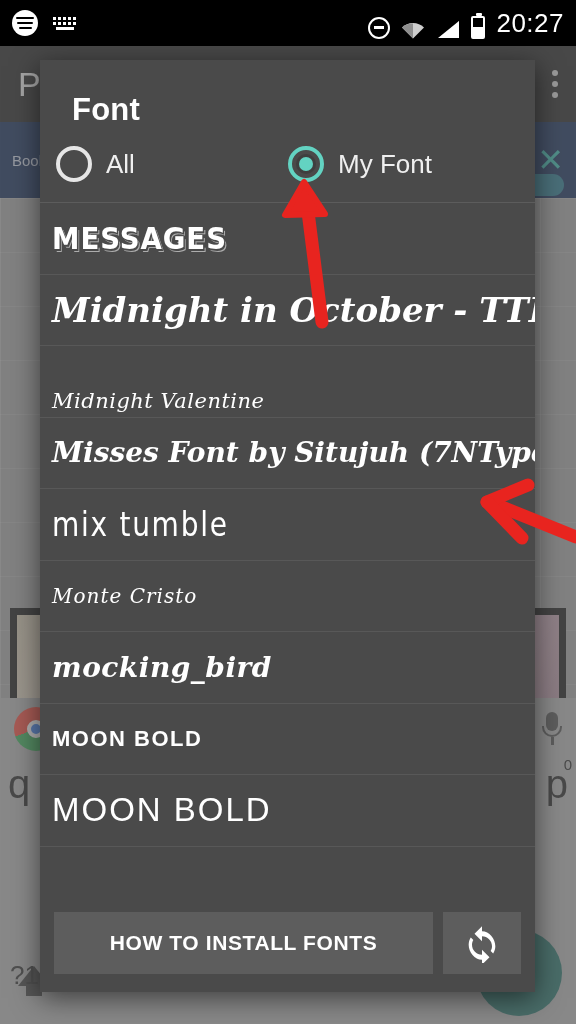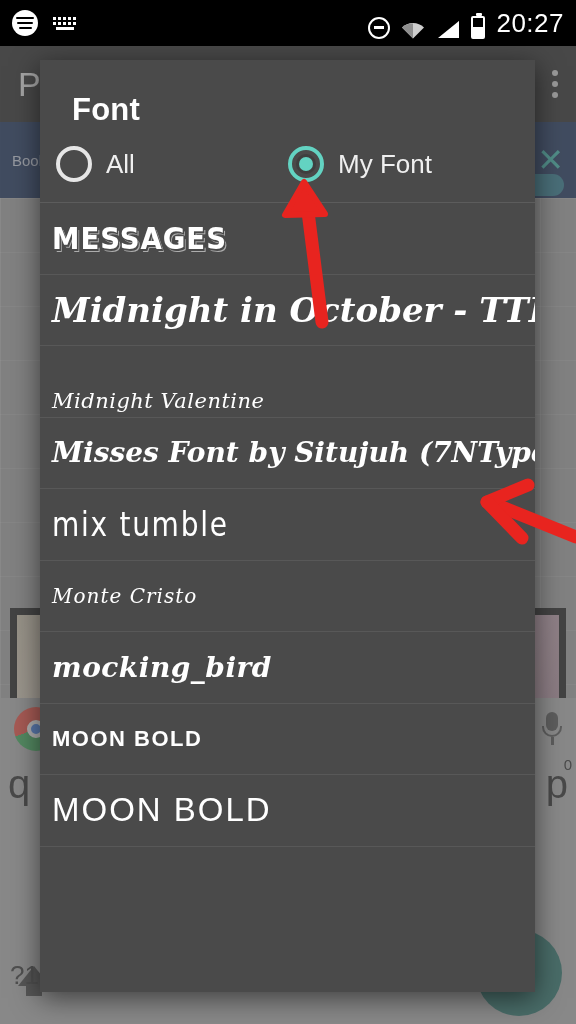--- a/index.html
+++ b/index.html
@@ -289,20 +289,29 @@
           <span class="fr-mocking">mocking_bird</span>
         </div>
         <div class="font-row">
           <span class="fr-moonb">MOON BOLD</span>
         </div>
         <div class="font-row">
           <span class="fr-moonl">MOON BOLD</span>
         </div>
       </div>
 
+    <div class="dlg-footer">
+      <button class="howto-btn">HOW TO INSTALL FONTS</button>
+      <button class="refresh-btn">
+        <svg width="40" height="40" viewBox="0 0 24 24">
+          <path fill="#ffffff" d="M12 5V2L7.5 6.5 12 11V8c3.3 0 6 2.7 6 6 0 1-.3 2-.8 2.8l1.5 1.5C19.5 17.1 20 15.6 20 14c0-4.4-3.6-9-8-9z"></path>
+          <path fill="#ffffff" d="M12 19c-3.3 0-6-2.7-6-6 0-1 .3-2 .8-2.8L5.3 8.7C4.5 9.9 4 11.4 4 13c0 4.4 3.6 9 8 9v3l4.5-4.5L12 16v3z"></path>
+        </svg>
+      </button>
+    </div>
   </div>
 
   <svg class="annot" width="576" height="1024" viewBox="0 0 576 1024">
     <g stroke="#e8241f" fill="#e8241f" stroke-width="13" stroke-linecap="round" stroke-linejoin="round">
       <line x1="322" y1="322" x2="306" y2="196"></line>
       <polygon points="304,182 285,215 325,214" stroke-width="6"></polygon>
       <line x1="576" y1="537" x2="492" y2="503"></line>
       <line x1="487" y1="502" x2="528" y2="485"></line>
       <line x1="487" y1="502" x2="522" y2="538"></line>
     </g>

